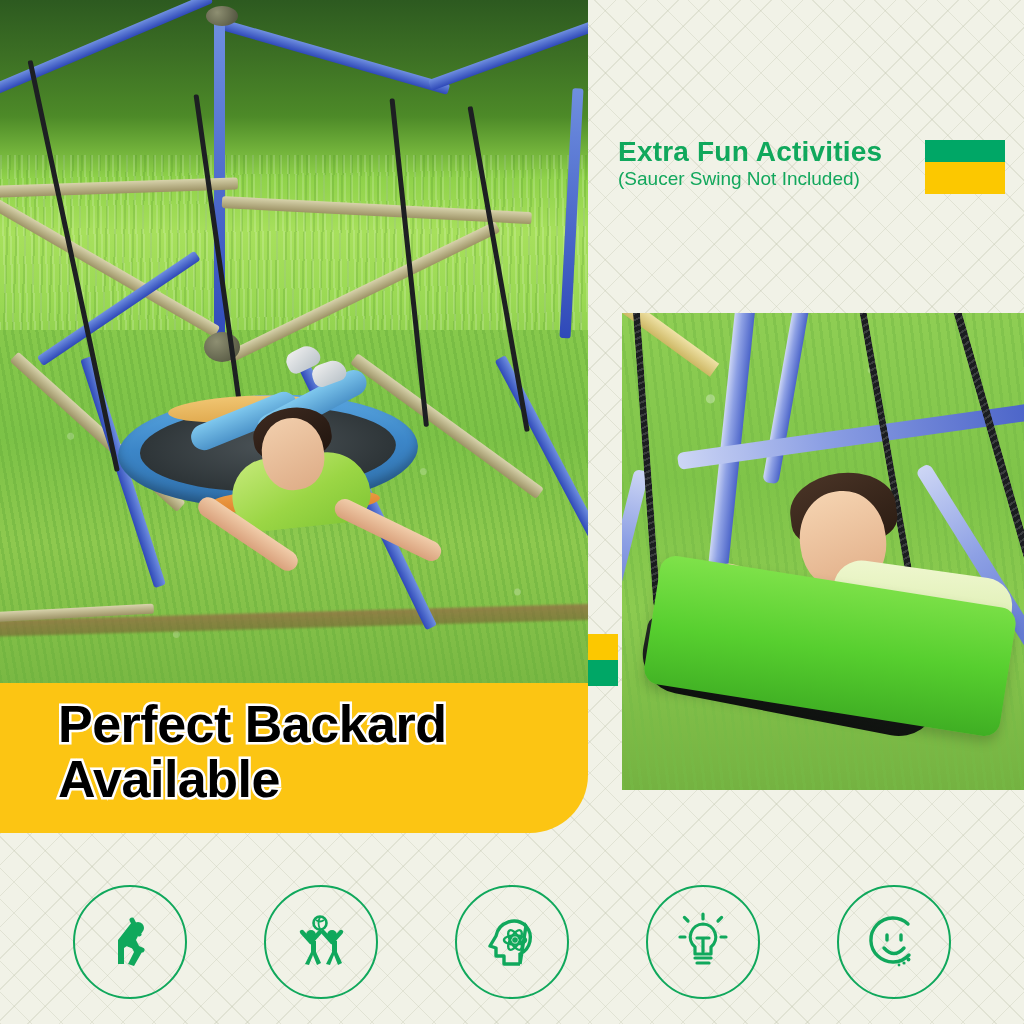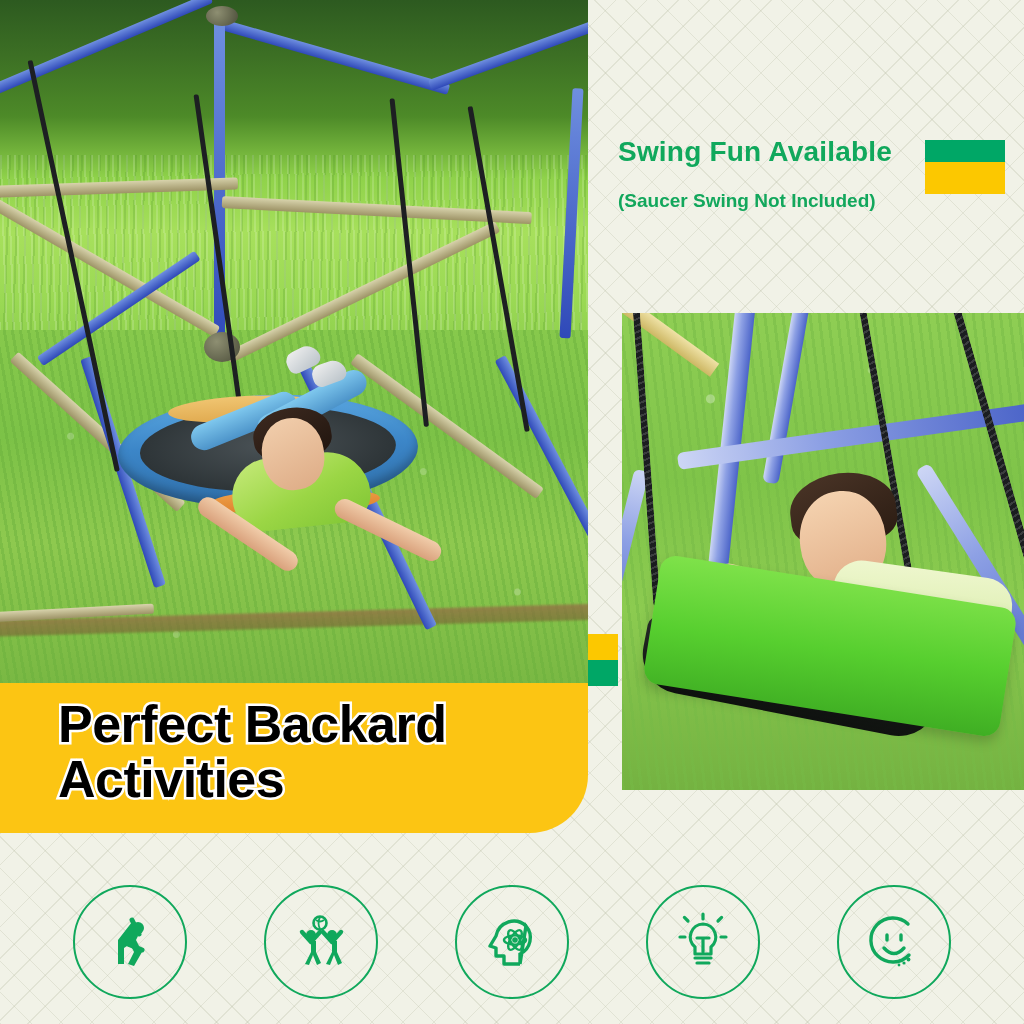--- a/index.html
+++ b/index.html
@@ -159,21 +159,21 @@
     background:linear-gradient(180deg,#f4d1ad,#dda983);transform:rotate(16deg);
   }
 
   
   .headline-block{position:absolute;left:618px;top:137px;width:400px;}
   .headline-main{
     font-size:28px;font-weight:700;color:#10a85c;letter-spacing:.2px;line-height:1.1;
     white-space:nowrap;
   }
   .headline-sub{
-    margin-top:22px;font-size:19px;font-weight:700;color:#12a75c;line-height:1.15;
+    margin-top:0;font-size:19px;font-weight:400;color:#12a75c;line-height:1.15;
     white-space:nowrap;
   }
   .flagmark{
     position:absolute;left:925px;top:140px;width:80px;height:54px;overflow:hidden;
   }
   .flagmark .fm-top{height:22px;background:#00a766;}
   .flagmark .fm-bot{height:32px;background:#fcc800;}
 
   
   .accent-mid{position:absolute;left:588px;top:634px;width:30px;height:52px;overflow:hidden;}
@@ -258,21 +258,21 @@
       <div class="kid-shoe" style="left:312px;top:362px;transform:rotate(-20deg);"></div>
       <div class="kid-torso"></div>
       <div class="kid-hair"></div>
       <div class="kid-head"></div>
       <div class="kid-arm" style="left:190px;top:524px;width:116px;transform:rotate(34deg);"></div>
       <div class="kid-arm" style="left:330px;top:520px;width:116px;transform:rotate(26deg);"></div>
     </div>
   </div>
 
   <div class="headline-block">
-    <div class="headline-main">Swing Fun Available</div>
+    <div class="headline-main">Extra Fun Activities</div>
     <div class="headline-sub">(Saucer Swing Not Included)</div>
   </div>
   <div class="flagmark">
     <div class="fm-top"></div>
     <div class="fm-bot"></div>
   </div>
 
   <div class="photo-side">
     <div class="ps-grass"></div>
 
@@ -299,21 +299,21 @@
   </div>
 
   <div class="accent-mid">
     <div class="am-top"></div>
     <div class="am-bot"></div>
   </div>
 
   <div class="banner">
     <div class="banner-title">
       <span class="ln">Perfect Backard</span>
-      <span class="ln">Activities</span>
+      <span class="ln">Available</span>
     </div>
   </div>
 
   <div class="icon-row">
 
     <div class="icon-cell">
       <span>
         <svg width="64" height="64" viewBox="0 0 64 64">
           <circle cx="40" cy="18" r="6" fill="#10a85c"></circle>
           <path d="M34 12 L20 30 L20 54 L26 54 L26 38 L32 34 L36 42 L30 54 L36 56 L44 42 L38 30 L40 26 L34 12 Z" fill="#10a85c"></path>

